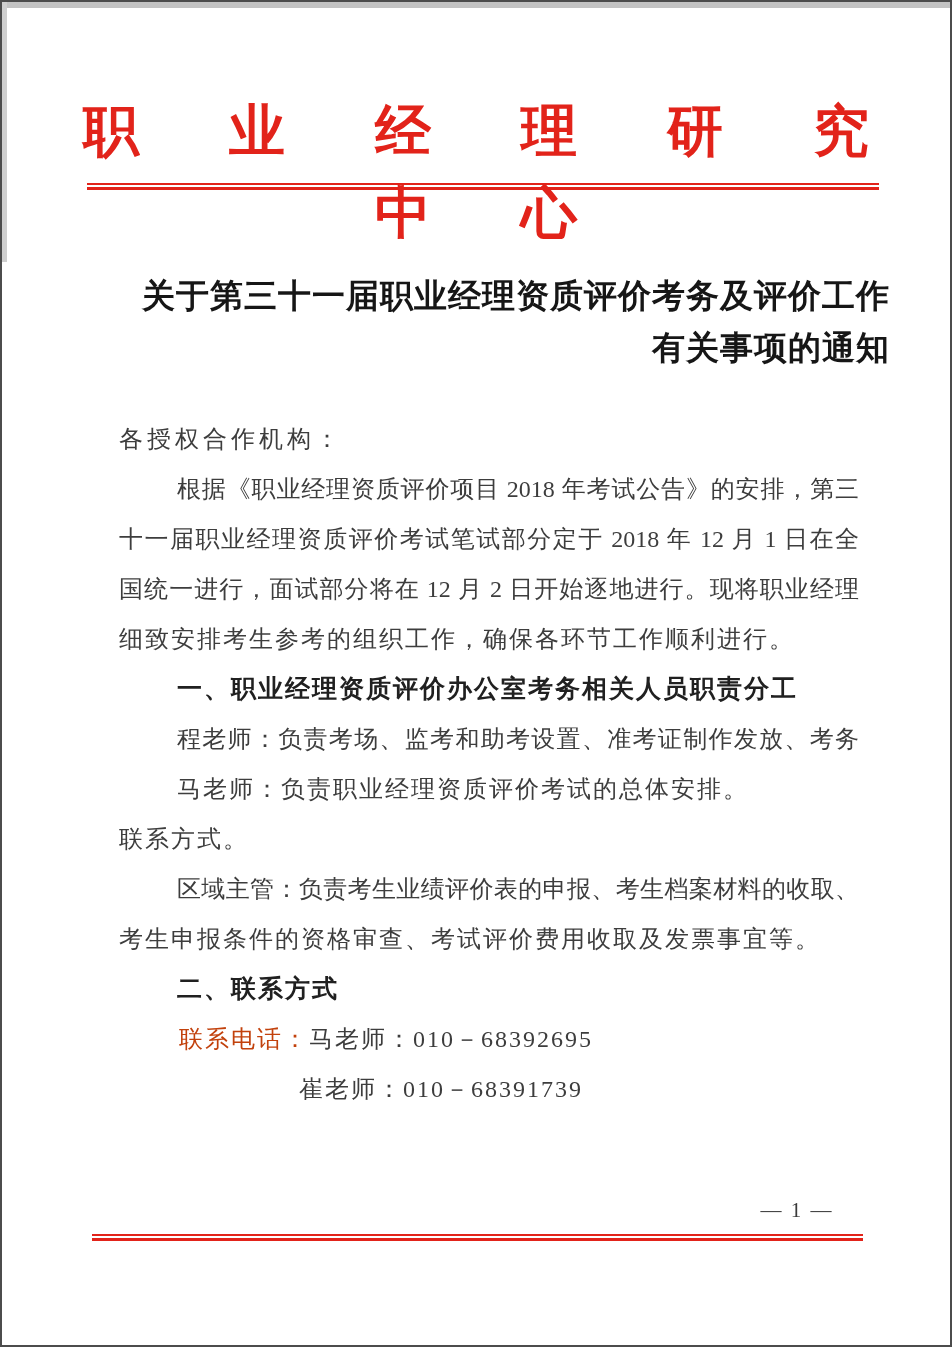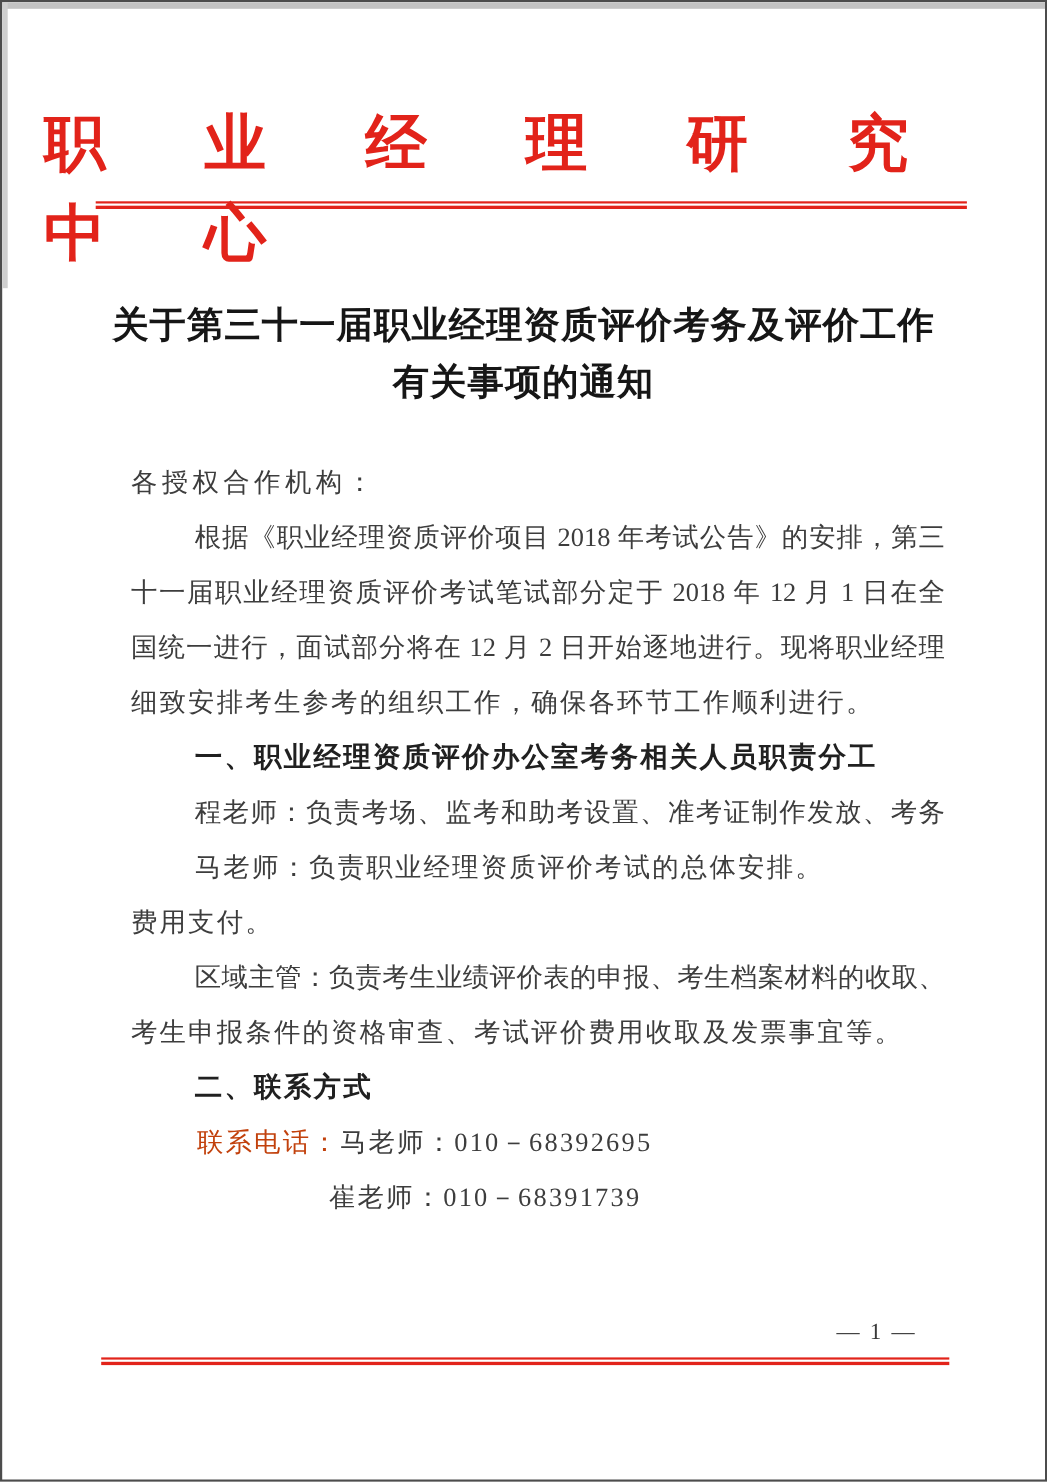--- a/index.html
+++ b/index.html
@@ -13,36 +13,36 @@
     border: 2px solid #4c4c4c;
     overflow: hidden;
     font-family: "Liberation Serif", "DejaVu Serif", serif;
   }
   .edge-top  { position: absolute; top: 0; left: 0; width: 100%; height: 6px; background: #c3c3c3; }
   .edge-left { position: absolute; top: 0; left: 0; width: 5px; height: 260px; background: #cfcfcf; }
 
   .letterhead {
     position: absolute; top: 88px; left: 0; width: 100%;
     height: 82px; line-height: 82px;
-    text-align: left;
+    text-align: center;
     font-size: 56px; font-weight: bold;
     color: var(--accent);
     letter-spacing: 38px; padding-left: 38px;
   }
 
   .rule { position: absolute; }
   .head-rule { top: 181px; left: 85px;  width: 792px; }
   .foot-rule { top: 1232px; left: 90px; width: 771px; }
   .rule-a   { height: 2px; background: var(--accent); }
   .rule-gap { height: 2px; }
   .rule-b   { height: 3px; background: var(--accent); }
 
   .doc-title {
     position: absolute; top: 268px; left: 60px; right: 60px;
-    text-align: center;
+    text-align: right;
     font-size: 33px; font-weight: bold; color: #161616;
     line-height: 52px; letter-spacing: 1px;
   }
 
   .body-block {
     position: absolute; top: 412px; left: 117px; width: 740px;
     font-size: 24px; color: #3d3d3d;
   }
   .line { height: 50px; line-height: 50px; letter-spacing: 2px; }
   .salutation { letter-spacing: 4px; }
@@ -91,21 +91,21 @@
 
   <div class="body-block">
     <div class="line salutation">各授权合作机构：</div>
     <div class="line fill ind2">根据《职业经理资质评价项目 2018 年考试公告》的安排，第三</div>
     <div class="line fill">十一届职业经理资质评价考试笔试部分定于 2018 年 12 月 1 日在全</div>
     <div class="line fill">国统一进行，面试部分将在 12 月 2 日开始逐地进行。现将职业经理</div>
     <div class="line">细致安排考生参考的组织工作，确保各环节工作顺利进行。</div>
     <div class="line heading ind2">一、职业经理资质评价办公室考务相关人员职责分工</div>
     <div class="line fill ind2">程老师：负责考场、监考和助考设置、准考证制作发放、考务</div>
     <div class="line ind2">马老师：负责职业经理资质评价考试的总体安排。</div>
-    <div class="line">费用支付。</div>
+    <div class="line">联系方式。</div>
     <div class="line fill ind2">区域主管：负责考生业绩评价表的申报、考生档案材料的收取、</div>
     <div class="line">考生申报条件的资格审查、考试评价费用收取及发票事宜等。</div>
     <div class="line heading ind2">二、联系方式</div>
 
     <div class="line c-first">
       <span class="contact-label">联系电话：</span><span>马老师：010－68392695</span>
     </div>
     <div class="line c-rest">
       <span>崔老师：010－68391739</span>
     </div>

